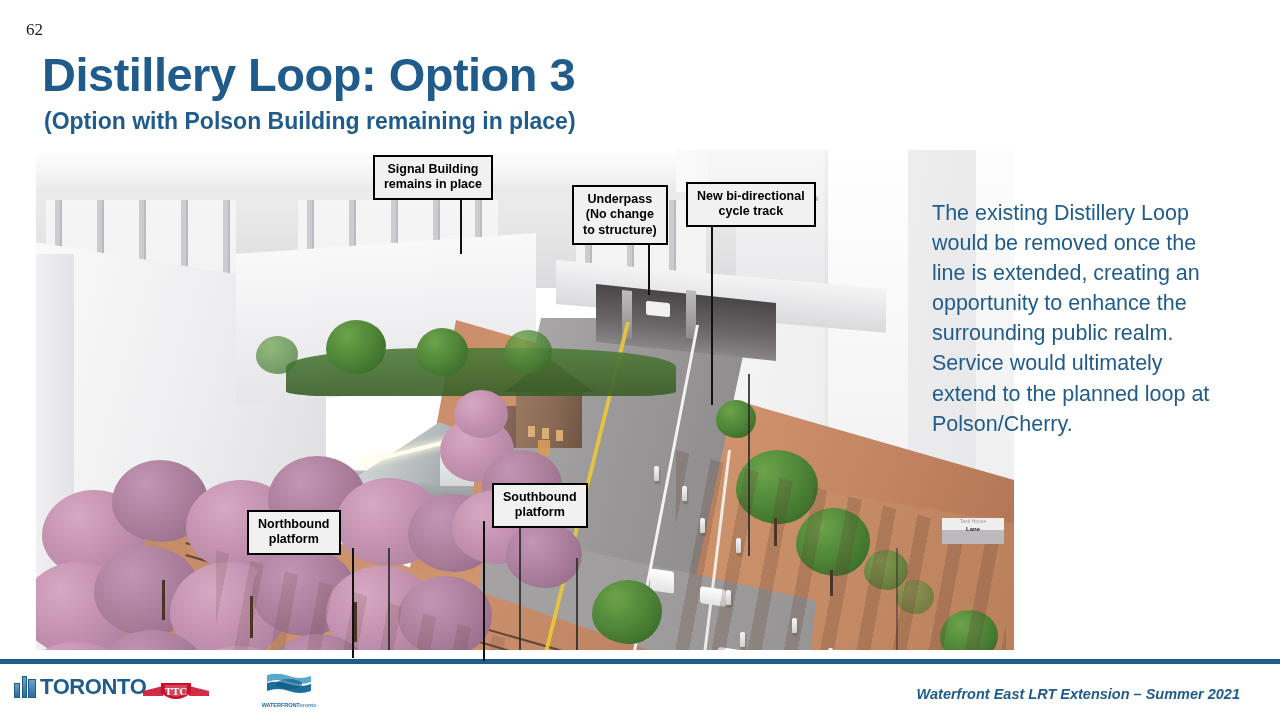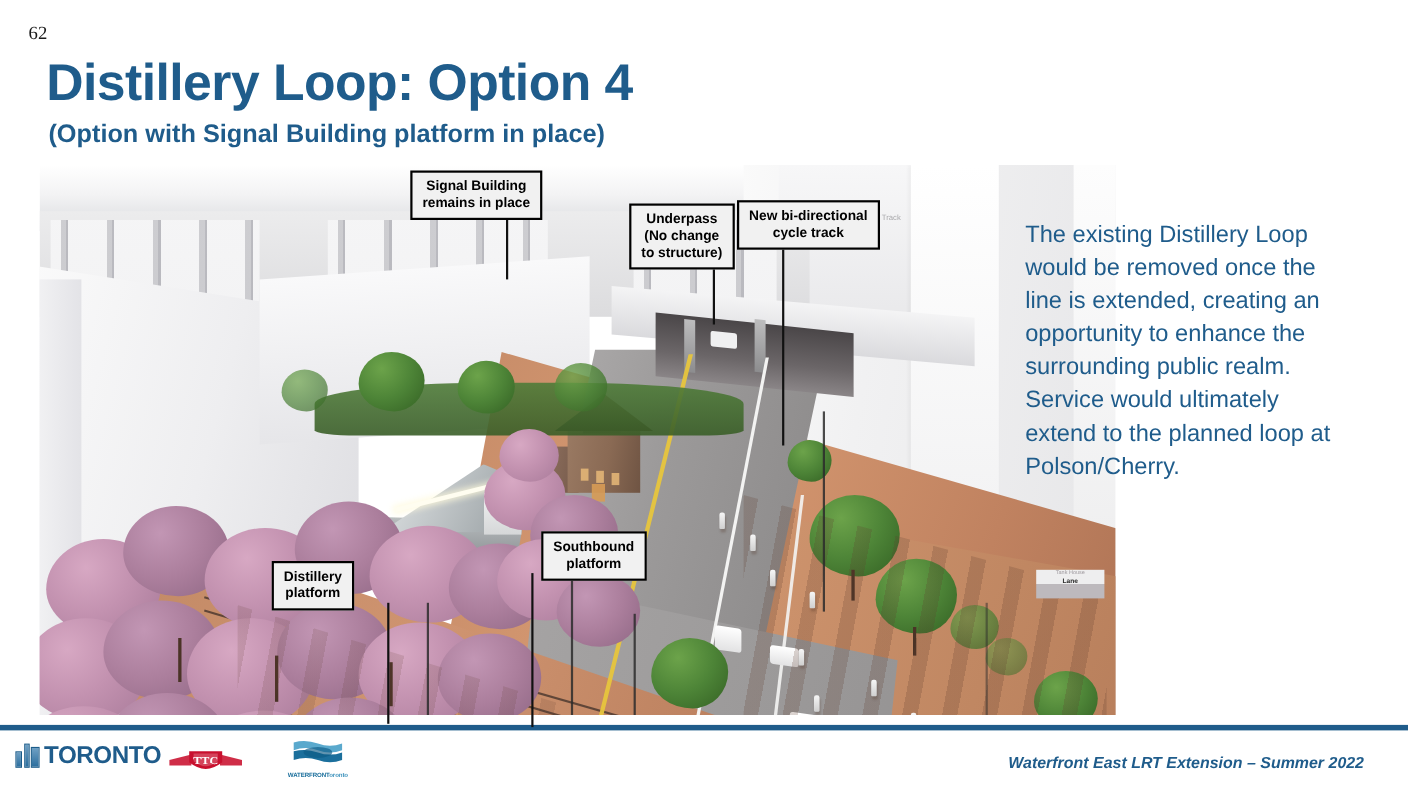--- a/index.html
+++ b/index.html
@@ -323,21 +323,21 @@
   }
   .leader {
     position: absolute;
     width: 1.6px; background: #111111;
     z-index: 29;
   }
   #callout-signal   { left: 373px; top: 155px; }
   #leader-signal    { left: 460px; top: 199px; height: 55px; }
   #callout-underpass{ left: 572px; top: 185px; }
   #leader-underpass { left: 648px; top: 243px; height: 52px; }
-  #callout-cycle    { left: 670px; top: 182px; }
+  #callout-cycle    { left: 686px; top: 182px; }
   #leader-cycle     { left: 711px; top: 220px; height: 185px; }
   #callout-nb       { left: 247px; top: 510px; }
   #leader-nb        { left: 352px; top: 548px; height: 110px; }
   #callout-sb       { left: 492px; top: 483px; }
   #leader-sb        { left: 483px; top: 521px; height: 140px; }
 
   
   #body-text {
     position: absolute; left: 932px; top: 198px;
     width: 290px;
@@ -369,40 +369,40 @@
   }
   #logo-toronto .b1 { width: 6px; height: 15px; }
   #logo-toronto .b2 { width: 5px; height: 22px; }
   #logo-toronto .b3 { width: 8px; height: 19px; }
   #logo-toronto .wordmark {
     font-size: 22px; font-weight: bold; letter-spacing: -0.4px;
     color: #1F5C8B; line-height: .95;
   }
 
   #logo-ttc {
-    position: absolute; left: 152px; top: 678px;
+    position: absolute; left: 141px; top: 678px;
     width: 70px; height: 28px;
   }
   #logo-wft {
     position: absolute; left: 258px; top: 672px;
     width: 62px; height: 40px;
     display: flex; flex-direction: column; align-items: center;
   }
   #logo-wft .wf-text {
     font-size: 5.6px; font-weight: bold; color: #1b6f9c;
     letter-spacing: -0.1px; margin-top: 2px;
   }
   #logo-wft .wf-text em { font-style: normal; color: #3e93bd; }
 </style>
 </head>
 <body>
 
 <div id="slide-number">62</div>
-<h1 id="title">Distillery Loop: Option 4</h1>
-<div id="subtitle">(Option with Signal Building platform in place)</div>
+<h1 id="title">Distillery Loop: Option 3</h1>
+<div id="subtitle">(Option with Polson Building remaining in place)</div>
 
 <div id="render">
 
   <div class="r" id="sky"></div>
   <div class="r" id="backdrop-right"></div>
   <div class="r" id="tower-a"></div>
   <div class="r" id="tower-b"></div>
   <div class="r" id="tower-c"></div>
   <div class="r" id="slab-back"></div>
   <div class="r colonnade" id="colonnade-1"></div>
@@ -540,21 +540,21 @@
 <div class="leader" id="leader-nb"></div>
 <div class="leader" id="leader-sb"></div>
 
 <div class="callout" id="callout-signal">Signal Building
 remains in place</div>
 <div class="callout" id="callout-underpass">Underpass
 (No change
 to structure)</div>
 <div class="callout" id="callout-cycle">New bi-directional
 cycle track</div>
-<div class="callout" id="callout-nb">Distillery
+<div class="callout" id="callout-nb">Northbound
 platform</div>
 <div class="callout" id="callout-sb">Southbound
 platform</div>
 
 <div id="body-text">The existing Distillery Loop would be removed once the line is extended, creating an opportunity to enhance the surrounding public realm. Service would ultimately extend to the planned loop at Polson/Cherry.</div>
 
 <div id="footer-rule"></div>
 
 <div id="logo-toronto">
   <div class="buildings">
@@ -579,13 +579,13 @@
   <svg width="50" height="28" viewBox="0 0 50 28">
     <path d="M3 3 Q14 0 25 4 Q36 8 47 4 L47 10 Q36 14 25 10 Q14 6 3 10 Z" fill="#5aa9cd"></path>
     <path d="M3 11 Q14 8 25 12 Q36 16 47 12 L47 19 Q36 23 25 19 Q14 15 3 19 Z" fill="#1b6f9c"></path>
     <ellipse cx="25" cy="12" rx="13" ry="5" fill="#0d5a85" opacity="0.65"></ellipse>
   </svg>
   <div class="wf-text">
     <span>WATERFRONT</span><em>oronto</em>
   </div>
 </div>
 
-<div id="footer-caption">Waterfront East LRT Extension – Summer 2022</div>
+<div id="footer-caption">Waterfront East LRT Extension – Summer 2021</div>
 
 </body></html>

